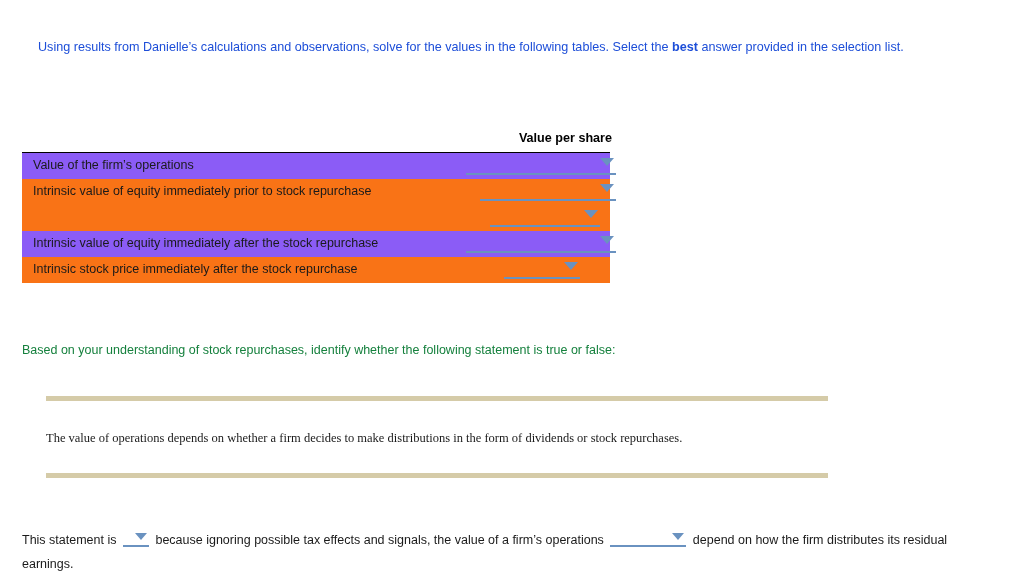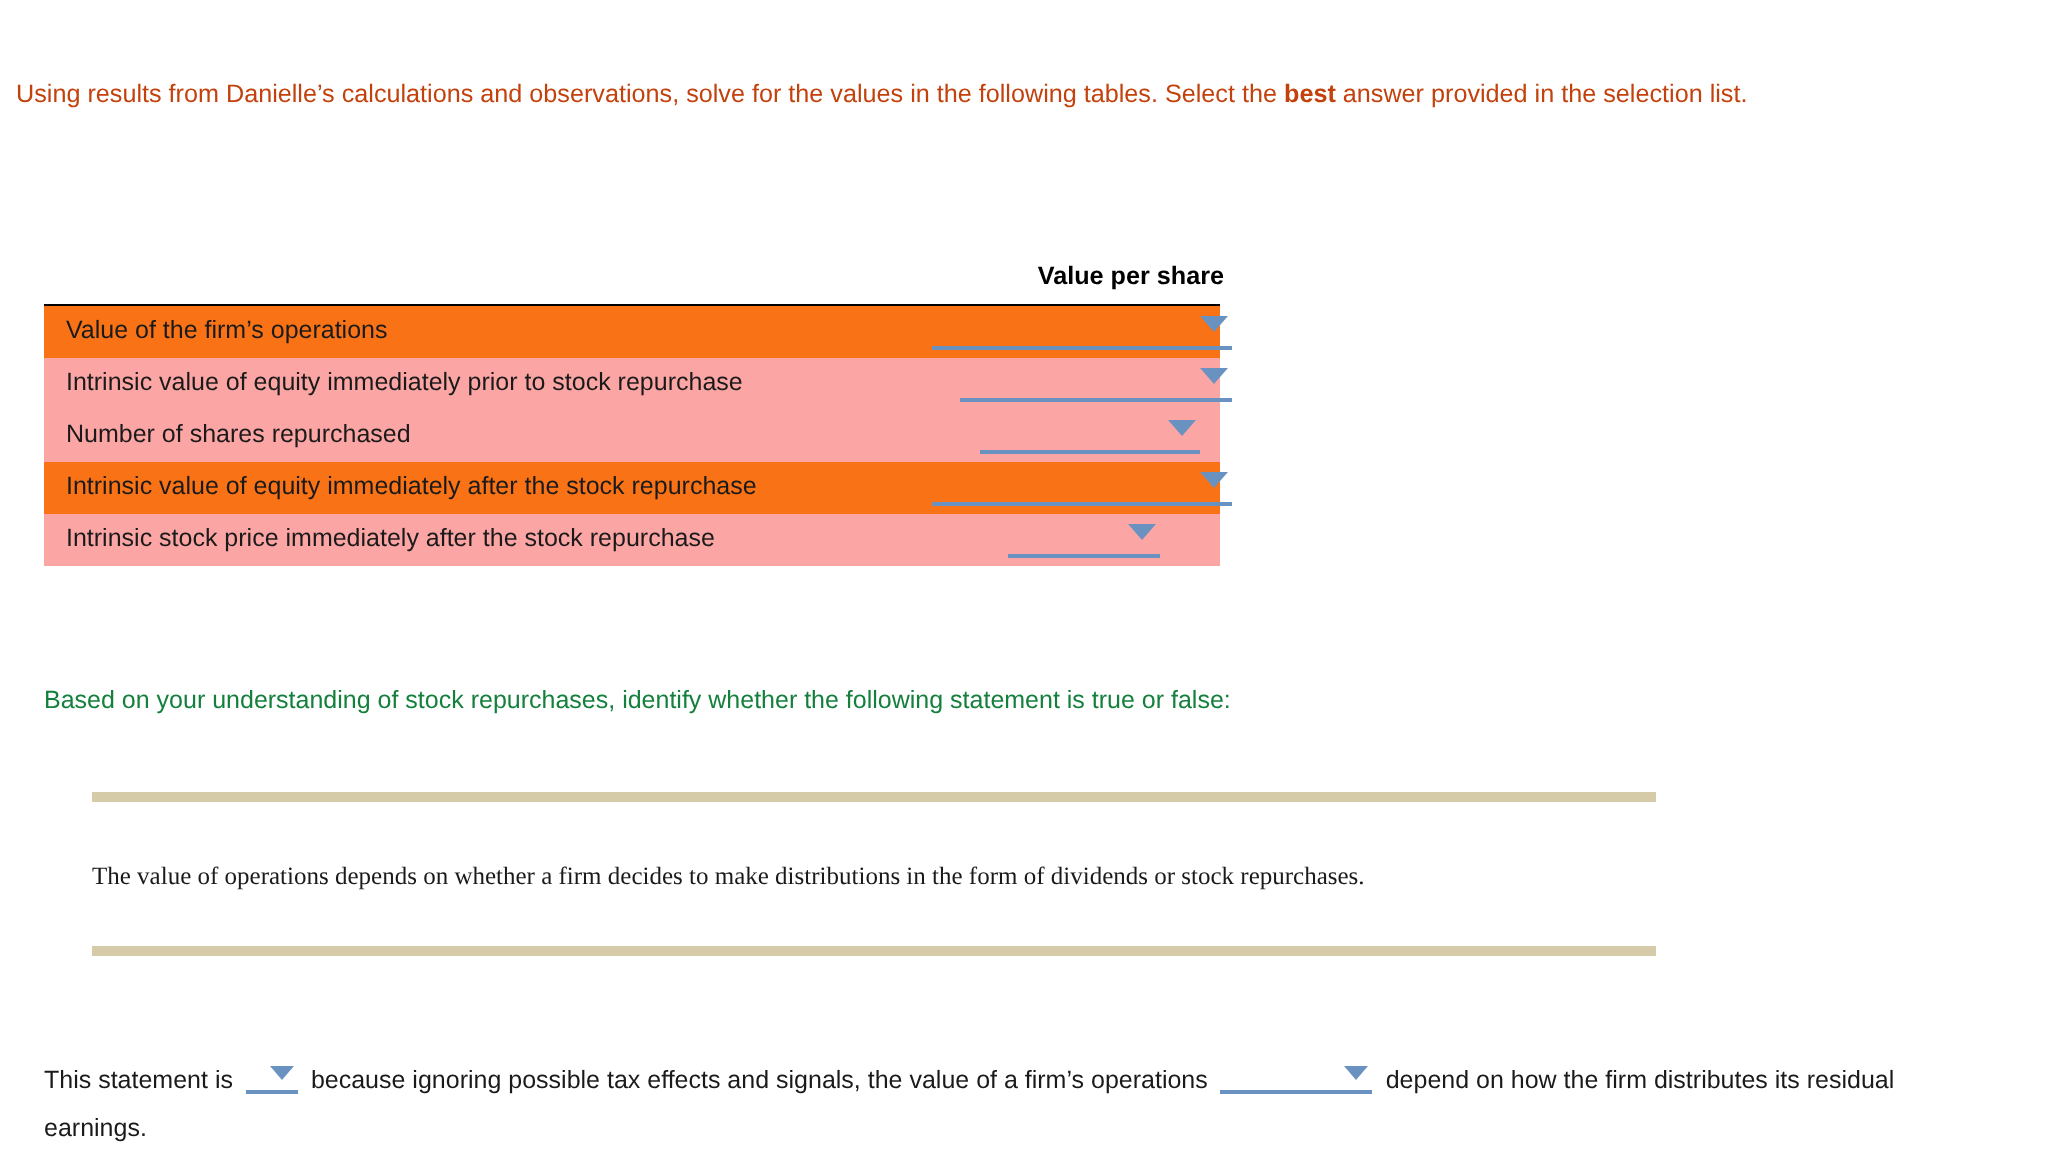--- a/index.html
+++ b/index.html
@@ -14,26 +14,26 @@
     font-family: "Liberation Sans", sans-serif;
     font-size: 12.5px;
     color: #000000;
     overflow: hidden;
     position: relative;
   }
 
   
   .intro {
     position: absolute;
-    left: 8px;
+    left: 38px;
     top: 34px;
     width: 890px;
     line-height: 26px;
     font-size: 12.6px;
-    color: #c2410c;
+    color: #1d4ed8;
   }
   .intro b { font-weight: bold; }
 
   
   .value-table {
     position: absolute;
     left: 22px;
     top: 130px;
     width: 588px;
   }
@@ -48,23 +48,23 @@
     top: 1px;
     width: 190px;
     text-align: right;
     font-weight: bold;
     font-size: 12.6px;
     color: #000;
   }
   .trow {
     position: relative;
     height: 26px;
-    background: #f97316;
-  }
-  .trow.alt { background: #fca5a5; }
+    background: #8b5cf6;
+  }
+  .trow.alt { background: #f97316; }
   .trow .rlabel {
     position: absolute;
     left: 11px;
     top: 5px;
     font-size: 12.5px;
     color: #1a1a1a;
     white-space: nowrap;
   }
 
   
@@ -179,21 +179,20 @@
         </div>
       </div>
       <div class="trow alt">
         <div class="rlabel">Intrinsic value of equity immediately prior to stock repurchase</div>
         <div class="dd" style="left: 458px; width: 136px;">
           <span class="dd-line"></span>
           <span class="dd-arrow"></span>
         </div>
       </div>
       <div class="trow alt">
-        <div class="rlabel">Number of shares repurchased</div>
         <div class="dd" style="left: 468px; width: 110px;">
           <span class="dd-line"></span>
           <span class="dd-arrow"></span>
         </div>
       </div>
       <div class="trow">
         <div class="rlabel">Intrinsic value of equity immediately after the stock repurchase</div>
         <div class="dd" style="left: 444px; width: 150px;">
           <span class="dd-line"></span>
           <span class="dd-arrow"></span>

